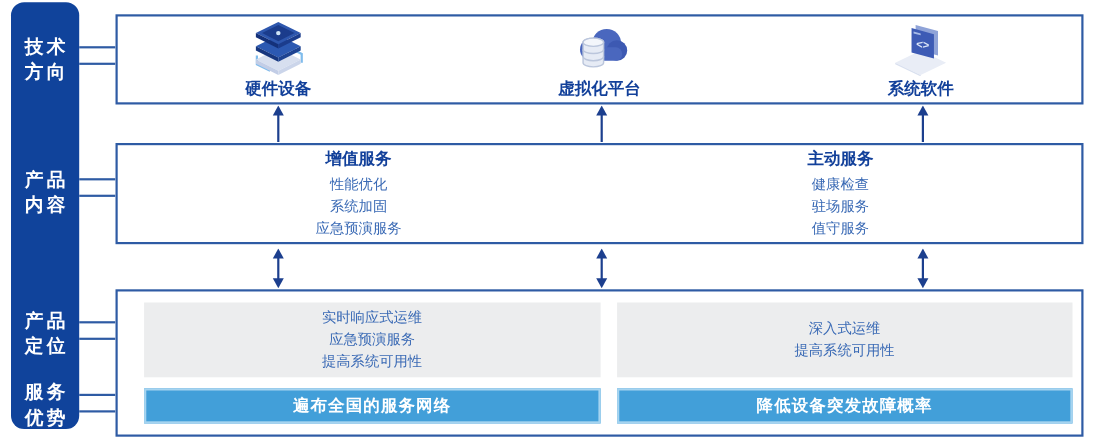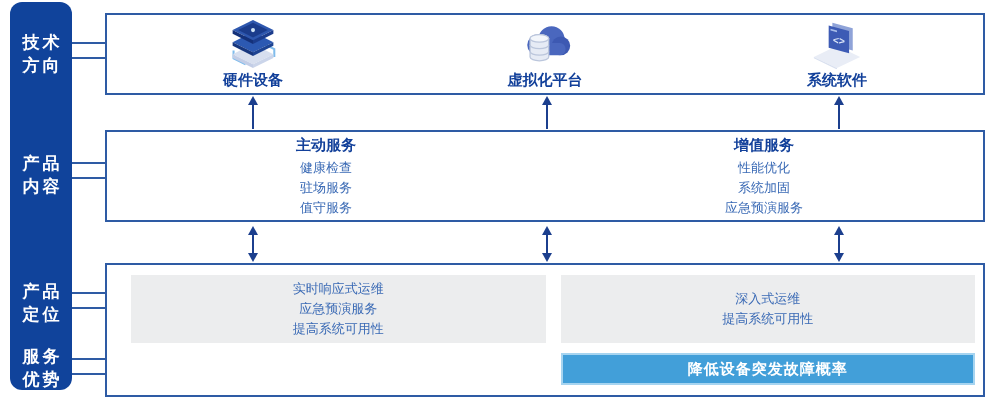--- a/index.html
+++ b/index.html
@@ -140,30 +140,30 @@
     <line x1="7" y1="33" x2="7" y2="7" stroke="#1C3F8E" stroke-width="2"></line>
     <polygon points="7,0 12,9 2,9" fill="#1C3F8E"></polygon>
   </svg>
   <svg class="arrow" style="left:832px;top:96px" width="14" height="33" viewBox="0 0 14 33">
     <line x1="7" y1="33" x2="7" y2="7" stroke="#1C3F8E" stroke-width="2"></line>
     <polygon points="7,0 12,9 2,9" fill="#1C3F8E"></polygon>
   </svg>
 
   <div class="box mid-box">
     <div class="svc-col">
+      <div class="svc-heading">增值服务</div>
+      <div class="svc-item">性能优化</div>
+      <div class="svc-item">系统加固</div>
+      <div class="svc-item">应急预演服务</div>
+    </div>
+    <div class="svc-col">
       <div class="svc-heading">主动服务</div>
       <div class="svc-item">健康检查</div>
       <div class="svc-item">驻场服务</div>
       <div class="svc-item">值守服务</div>
-    </div>
-    <div class="svc-col">
-      <div class="svc-heading">增值服务</div>
-      <div class="svc-item">性能优化</div>
-      <div class="svc-item">系统加固</div>
-      <div class="svc-item">应急预演服务</div>
     </div>
   </div>
 
   <svg class="arrow" style="left:246px;top:226px" width="14" height="36" viewBox="0 0 14 36">
     <line x1="7" y1="7" x2="7" y2="29" stroke="#1C3F8E" stroke-width="2"></line>
     <polygon points="7,0 12,9 2,9" fill="#1C3F8E"></polygon>
     <polygon points="7,36 12,27 2,27" fill="#1C3F8E"></polygon>
   </svg>
   <svg class="arrow" style="left:540px;top:226px" width="14" height="36" viewBox="0 0 14 36">
     <line x1="7" y1="7" x2="7" y2="29" stroke="#1C3F8E" stroke-width="2"></line>
@@ -177,20 +177,21 @@
   </svg>
 
   <div class="box bot-box">
 
     <div class="pos-col">
       <div class="pos-panel">
         <div class="pos-line">实时响应式运维</div>
         <div class="pos-line">应急预演服务</div>
         <div class="pos-line">提高系统可用性</div>
       </div>
+      <div class="banner">遍布全国的服务网络</div>
     </div>
 
 
     <div class="pos-col">
       <div class="pos-panel">
         <div class="pos-line">深入式运维</div>
         <div class="pos-line">提高系统可用性</div>
       </div>
       <div class="banner">降低设备突发故障概率</div>
     </div>

